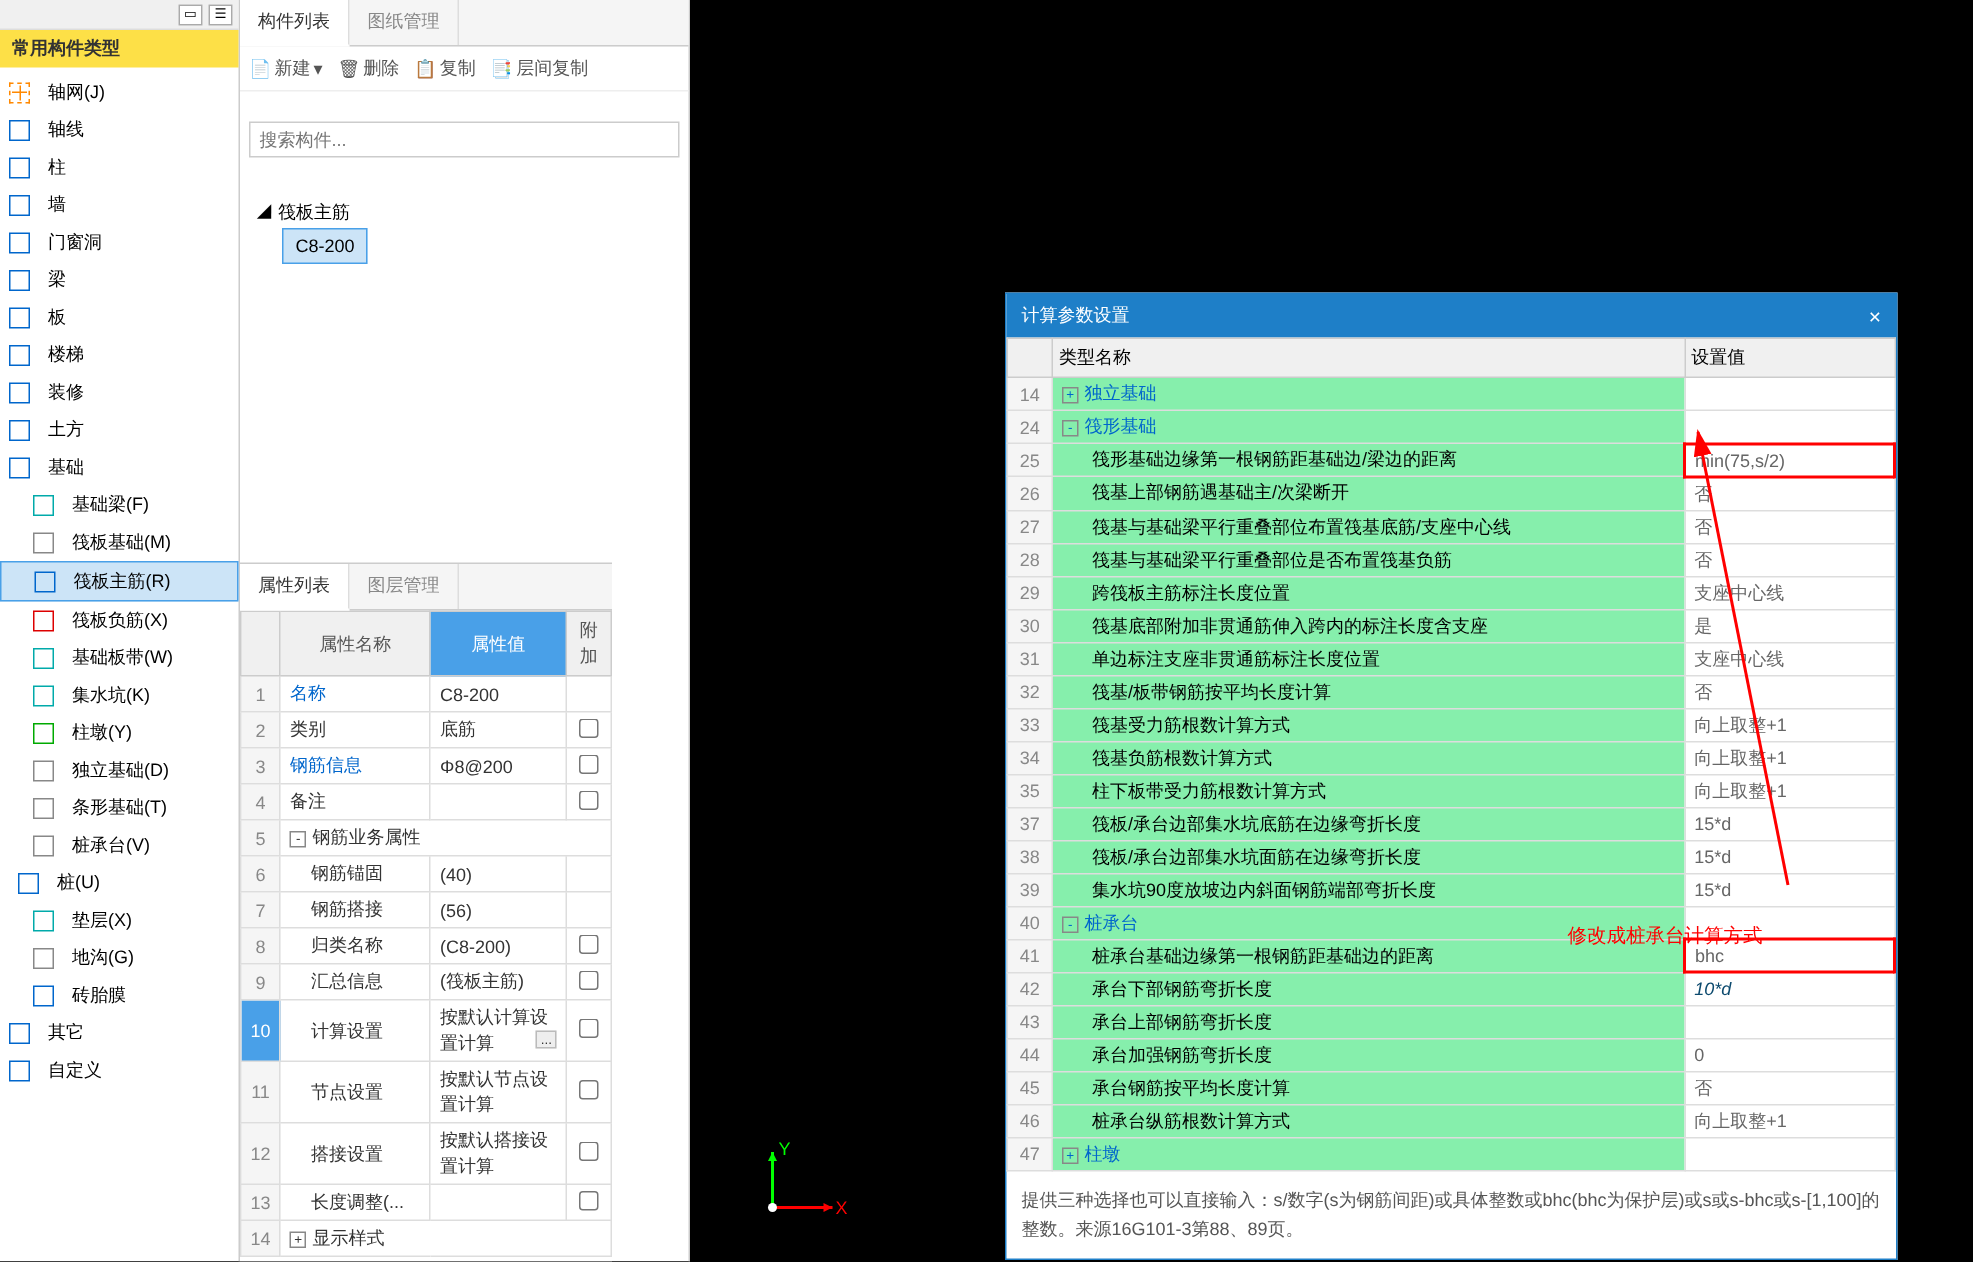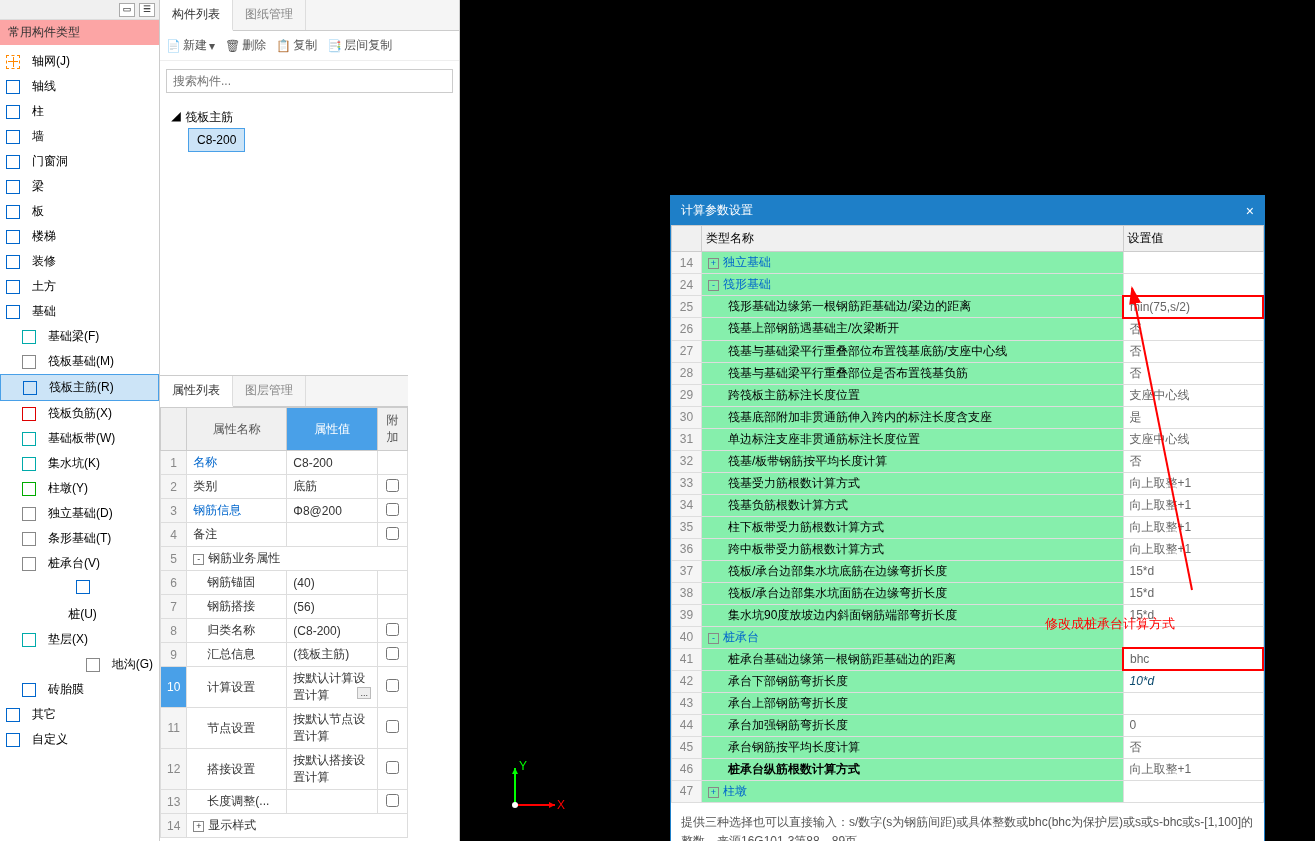--- a/index.html
+++ b/index.html
@@ -1,38 +1,38 @@
 <!DOCTYPE html>
 <html><head>
 <meta charset="utf-8">
 <style>
 *{box-sizing:border-box;margin:0;padding:0;font-family:"Microsoft YaHei",Arial,sans-serif;font-size:12px}
 body{width:1315px;height:841px;background:#000;position:relative;overflow:hidden}
 .left-panel{position:absolute;left:0;top:0;width:160px;height:841px;background:#fff;border-right:1px solid #ccc}
 .left-panel .toolbar{height:20px;background:#f0f0f0;border-bottom:1px solid #ddd;display:flex;justify-content:flex-end;padding-right:4px;gap:4px;align-items:center}
 .left-panel .toolbar span{width:16px;height:14px;border:1px solid #aaa;background:#fff;font-size:9px;text-align:center}
 .tree-section{padding:4px 0}
-.tree-header{background:#fca5a5;padding:4px 8px;font-weight:normal;color:#333}
+.tree-header{background:#fde047;padding:4px 8px;font-weight:bold;color:#333}
 .tree-item{padding:4px 6px;display:flex;align-items:center;gap:12px;cursor:pointer}
 .tree-item.selected{background:#cce4f7;border:1px solid #49a0e8}
 .ticon{width:14px;height:14px;display:inline-block}
 .ticon-grid{background:linear-gradient(#f80,#f80) center/10px 1px no-repeat,linear-gradient(#f80,#f80) center/1px 10px no-repeat;border:1px dashed #f80}
 .ticon-blue{border:1px solid #0066cc}
 .ticon-red{border:1px solid #d00}
 .ticon-teal{border:1px solid #0aa}
 .ticon-green{border:1px solid #0a0}
 .ticon-gray{border:1px solid #888}
 .mid-panel{position:absolute;left:160px;top:0;width:300px;height:841px;background:#fff;border-right:1px solid #ccc}
 .tabs{display:flex;border-bottom:1px solid #ccc;background:#f5f5f5}
 .tab{padding:6px 12px;cursor:pointer;border-right:1px solid #ddd}
 .tab.active{background:#fff;border-bottom:2px solid #fff;margin-bottom:-1px;color:#333;font-weight:500}
 .tab.inactive{color:#888}
 .mid-toolbar{padding:6px;display:flex;gap:10px;border-bottom:1px solid #eee;color:#555}
 .mid-toolbar span{cursor:pointer;display:flex;align-items:center;gap:2px}
-.search-box{width:100%;padding:4px 6px;border:1px solid #ccc;margin:8px 0}
+.search-box{width:100%;padding:4px 6px;border:1px solid #ccc;margin:20px 0}
 .component-tree{padding:6px 10px}
 .component-tree .parent{padding:2px 0}
 .component-tree .child{margin-left:18px;padding:4px 8px;background:#cce4f7;border:1px solid #49a0e8;display:inline-block}
 .prop-panel{position:absolute;left:160px;top:375px;width:248px;bottom:0;background:#fff;border-top:1px solid #ccc;overflow-y:auto}
 .prop-table{width:100%;border-collapse:collapse}
 .prop-table th{background:#f0f0f0;border:1px solid #ccc;padding:4px;font-weight:normal;color:#555;text-align:center}
 .prop-table th.val{background:#49a0e8;color:#fff}
 .prop-table td{border:1px solid #ddd;padding:3px 6px;height:22px}
 .prop-table td.num{background:#f5f5f5;text-align:center;color:#888;width:26px}
 .prop-table tr.hl td.num{background:#49a0e8;color:#fff}
@@ -147,29 +147,29 @@
         <span>独立基础(D)</span>
       </div>
       <div class="tree-item" style="padding-left: 22px;">
         <span class="ticon ticon-gray"></span>
         <span>条形基础(T)</span>
       </div>
       <div class="tree-item" style="padding-left: 22px;">
         <span class="ticon ticon-gray"></span>
         <span>桩承台(V)</span>
       </div>
-      <div class="tree-item" style="padding-left: 12px; flex-direction: column;">
+      <div class="tree-item" style="padding-left: 12px;">
         <span class="ticon ticon-blue"></span>
         <span>桩(U)</span>
       </div>
       <div class="tree-item" style="padding-left: 22px;">
         <span class="ticon ticon-teal"></span>
         <span>垫层(X)</span>
       </div>
-      <div class="tree-item" style="padding-left: 22px; justify-content: flex-end;">
+      <div class="tree-item" style="padding-left: 22px;">
         <span class="ticon ticon-gray"></span>
         <span>地沟(G)</span>
       </div>
       <div class="tree-item" style="padding-left: 22px;">
         <span class="ticon ticon-blue"></span>
         <span>砖胎膜</span>
       </div>
       <div class="tree-item">
         <span class="ticon ticon-blue"></span>
         <span>其它</span>
@@ -373,25 +373,20 @@
           <td class="num">34</td>
           <td class="name" style="padding-left: 26px;">筏基负筋根数计算方式</td>
           <td class="val">向上取整+1</td>
         </tr>
         <tr>
           <td class="num">35</td>
           <td class="name" style="padding-left: 26px;">柱下板带受力筋根数计算方式</td>
           <td class="val">向上取整+1</td>
         </tr>
         <tr>
-          <td class="num">36</td>
-          <td class="name" style="padding-left: 26px;">跨中板带受力筋根数计算方式</td>
-          <td class="val">向上取整+1</td>
-        </tr>
-        <tr>
           <td class="num">37</td>
           <td class="name" style="padding-left: 26px;">筏板/承台边部集水坑底筋在边缘弯折长度</td>
           <td class="val">15*d</td>
         </tr>
         <tr>
           <td class="num">38</td>
           <td class="name" style="padding-left: 26px;">筏板/承台边部集水坑面筋在边缘弯折长度</td>
           <td class="val">15*d</td>
         </tr>
         <tr>
@@ -424,21 +419,21 @@
           <td class="name" style="padding-left: 26px;">承台加强钢筋弯折长度</td>
           <td class="val">0</td>
         </tr>
         <tr>
           <td class="num">45</td>
           <td class="name" style="padding-left: 26px;">承台钢筋按平均长度计算</td>
           <td class="val">否</td>
         </tr>
         <tr>
           <td class="num">46</td>
-          <td class="name" style="padding-left: 26px; font-weight: bold;">桩承台纵筋根数计算方式</td>
+          <td class="name" style="padding-left: 26px;">桩承台纵筋根数计算方式</td>
           <td class="val">向上取整+1</td>
         </tr>
         <tr class="group">
           <td class="num">47</td>
           <td class="name"><span class="expand">+</span>柱墩</td>
           <td class="val"></td>
         </tr>
       </tbody>
   </table>
   <div class="dialog-footer-text">提供三种选择也可以直接输入：s/数字(s为钢筋间距)或具体整数或bhc(bhc为保护层)或s或s-bhc或s-[1,100]的整数。来源16G101-3第88、89页。</div>

